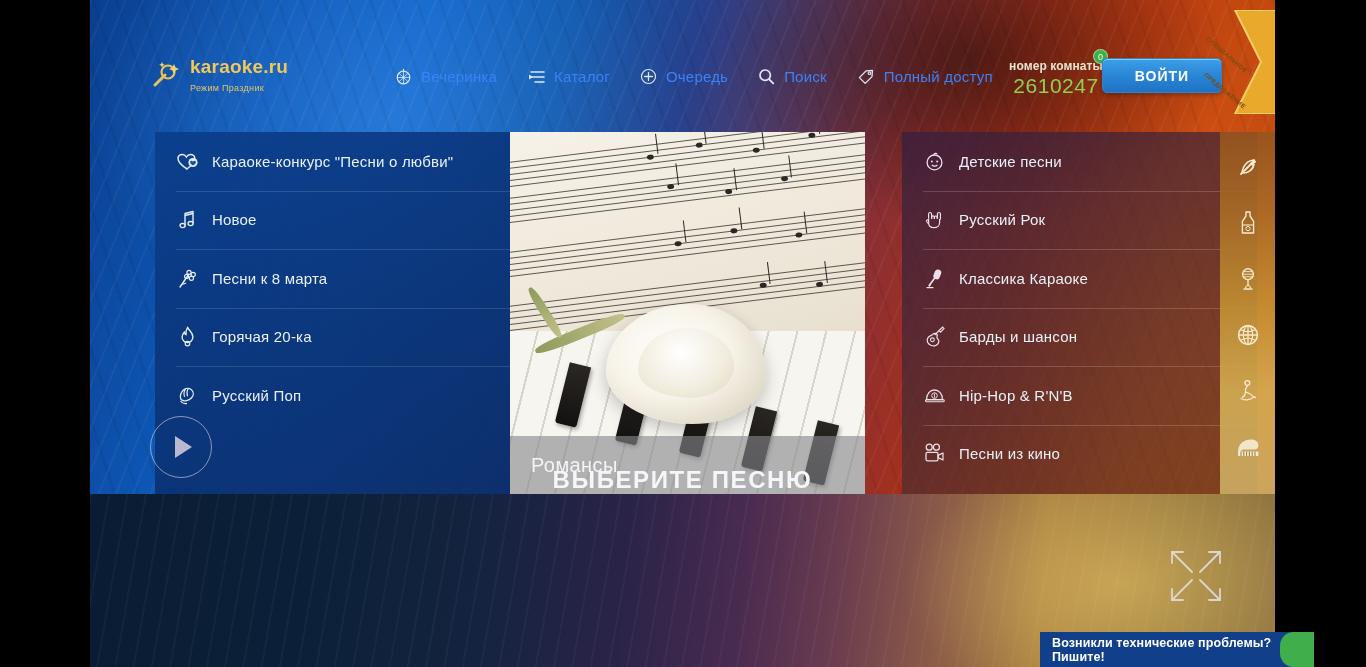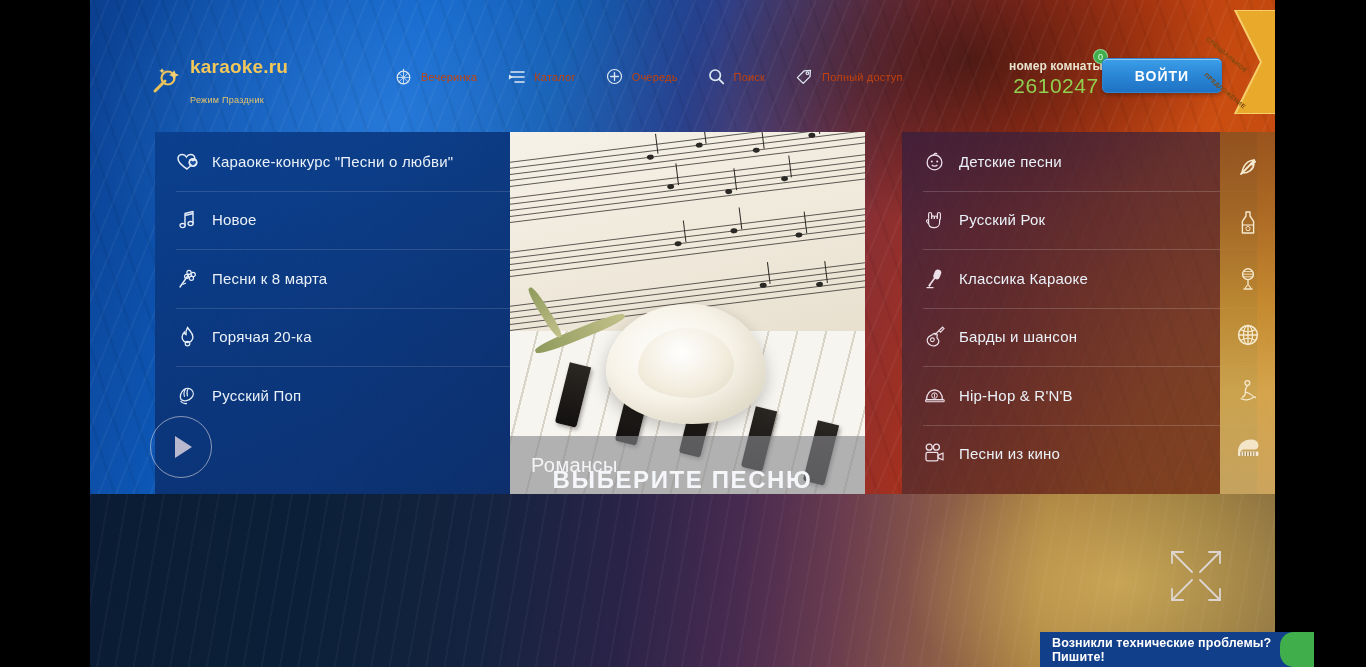--- a/index.html
+++ b/index.html
@@ -54,26 +54,26 @@
   }
 
   
   .header {
     position: absolute; left:0; top:0; width:1185px; height:132px; z-index:5;border-radius:15px;
   }
   .logo { position:absolute; left:58px; top:57px; display:flex; align-items:center; gap:8px; }
   .logo-mark { width:34px; height:34px; flex:0 0 auto; }
   .logo-txt { line-height:1; }
   .logo-name { font-size:19px; font-weight:bold; color:#f2c85a; letter-spacing:.2px; }
-  .logo-sub { font-size:9px; color:#e6c46a; margin-top:20px; letter-spacing:.3px; }
+  .logo-sub { font-size:9px; color:#e6c46a; margin-top:8px; letter-spacing:.3px; }
 
   .nav { position:absolute; left:305px; top:68px; display:flex; align-items:center; gap:30px; }
   .nav-item { display:flex; align-items:center; gap:9px; cursor:pointer; }
   .nav-item svg { display:block; }
-  .nav-label { color:#c2410c; font-size:11px; letter-spacing:.2px; white-space:nowrap; }
+  .nav-label { color:#3b82f6; font-size:15px; letter-spacing:.2px; white-space:nowrap; }
 
   .room { position:absolute; left:906px; top:59px; text-align:center; width:120px; }
   .room-cap { font-size:12px; font-weight:bold; color:#e8e4cf; letter-spacing:.1px; white-space:nowrap; }
   .room-num { font-size:21px; color:#8fd14f; margin-top:1px; letter-spacing:.5px; }
   .room-badge {
     position:absolute; right:8px; top:-10px; width:15px; height:15px; border-radius:50%;
     background:#3fae4b; color:#eaffea; font-size:9px; line-height:15px; text-align:center;
     border:1px solid rgba(255,255,255,.45);
   }
 

